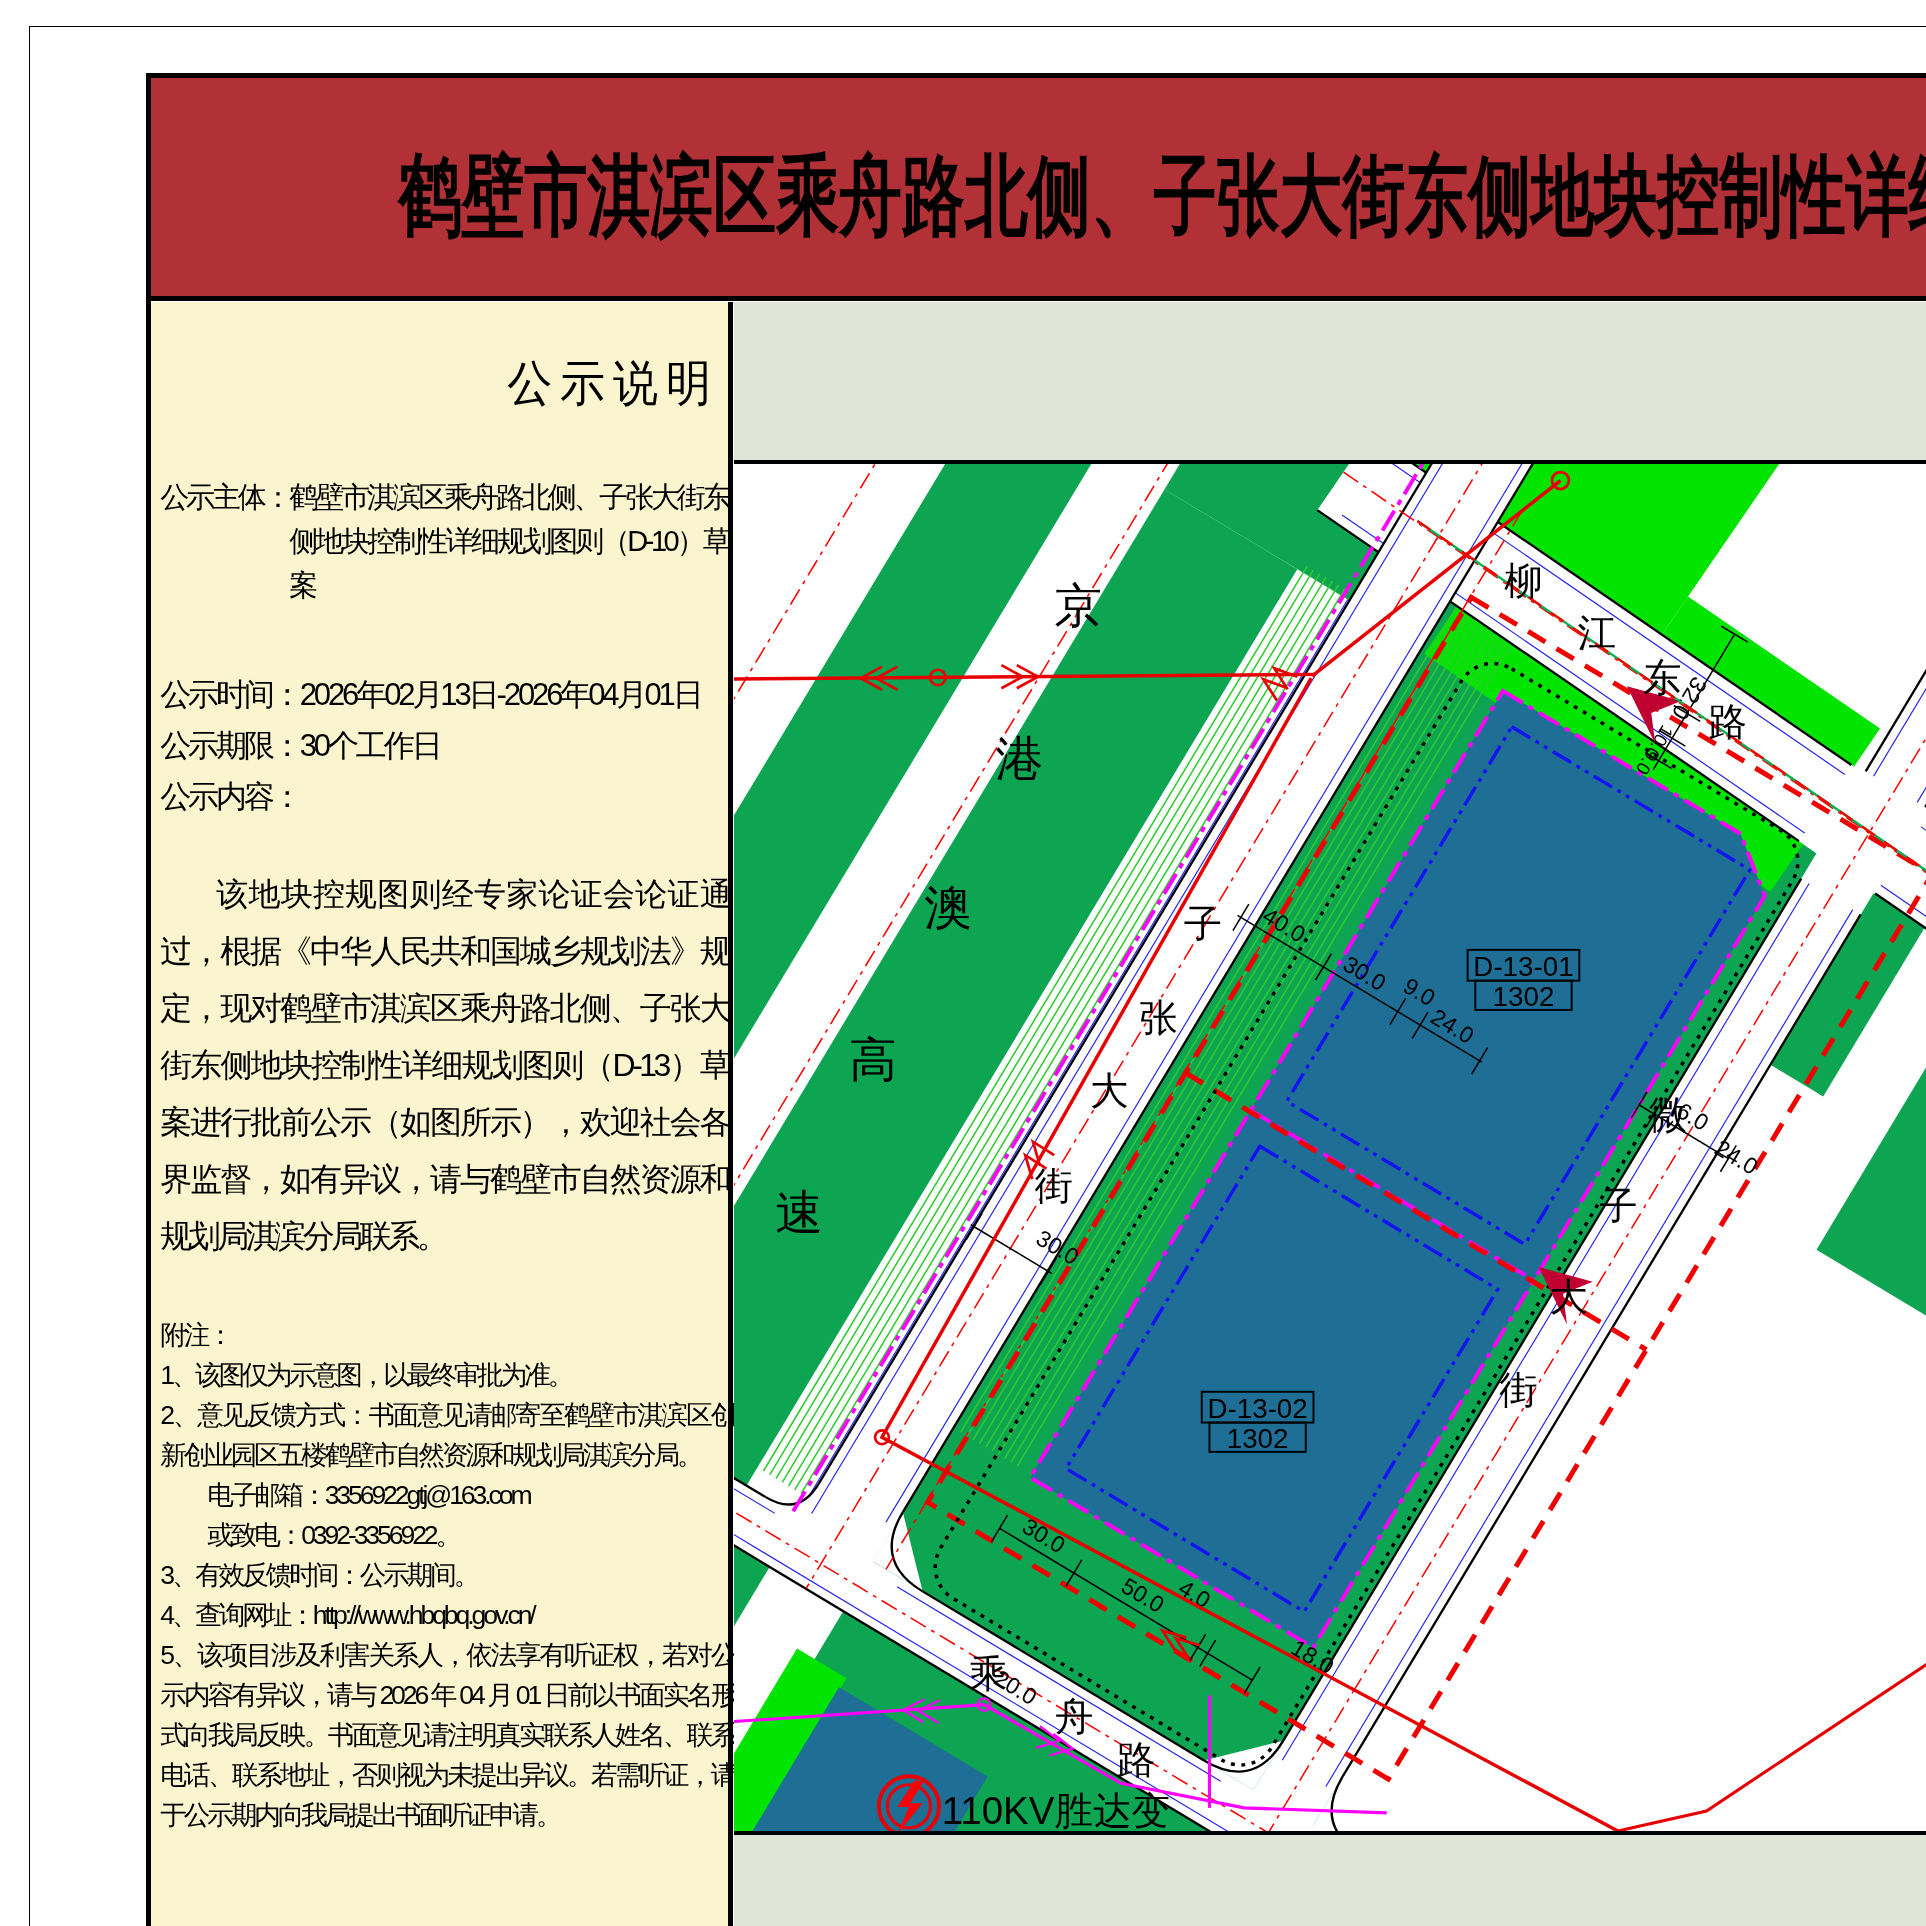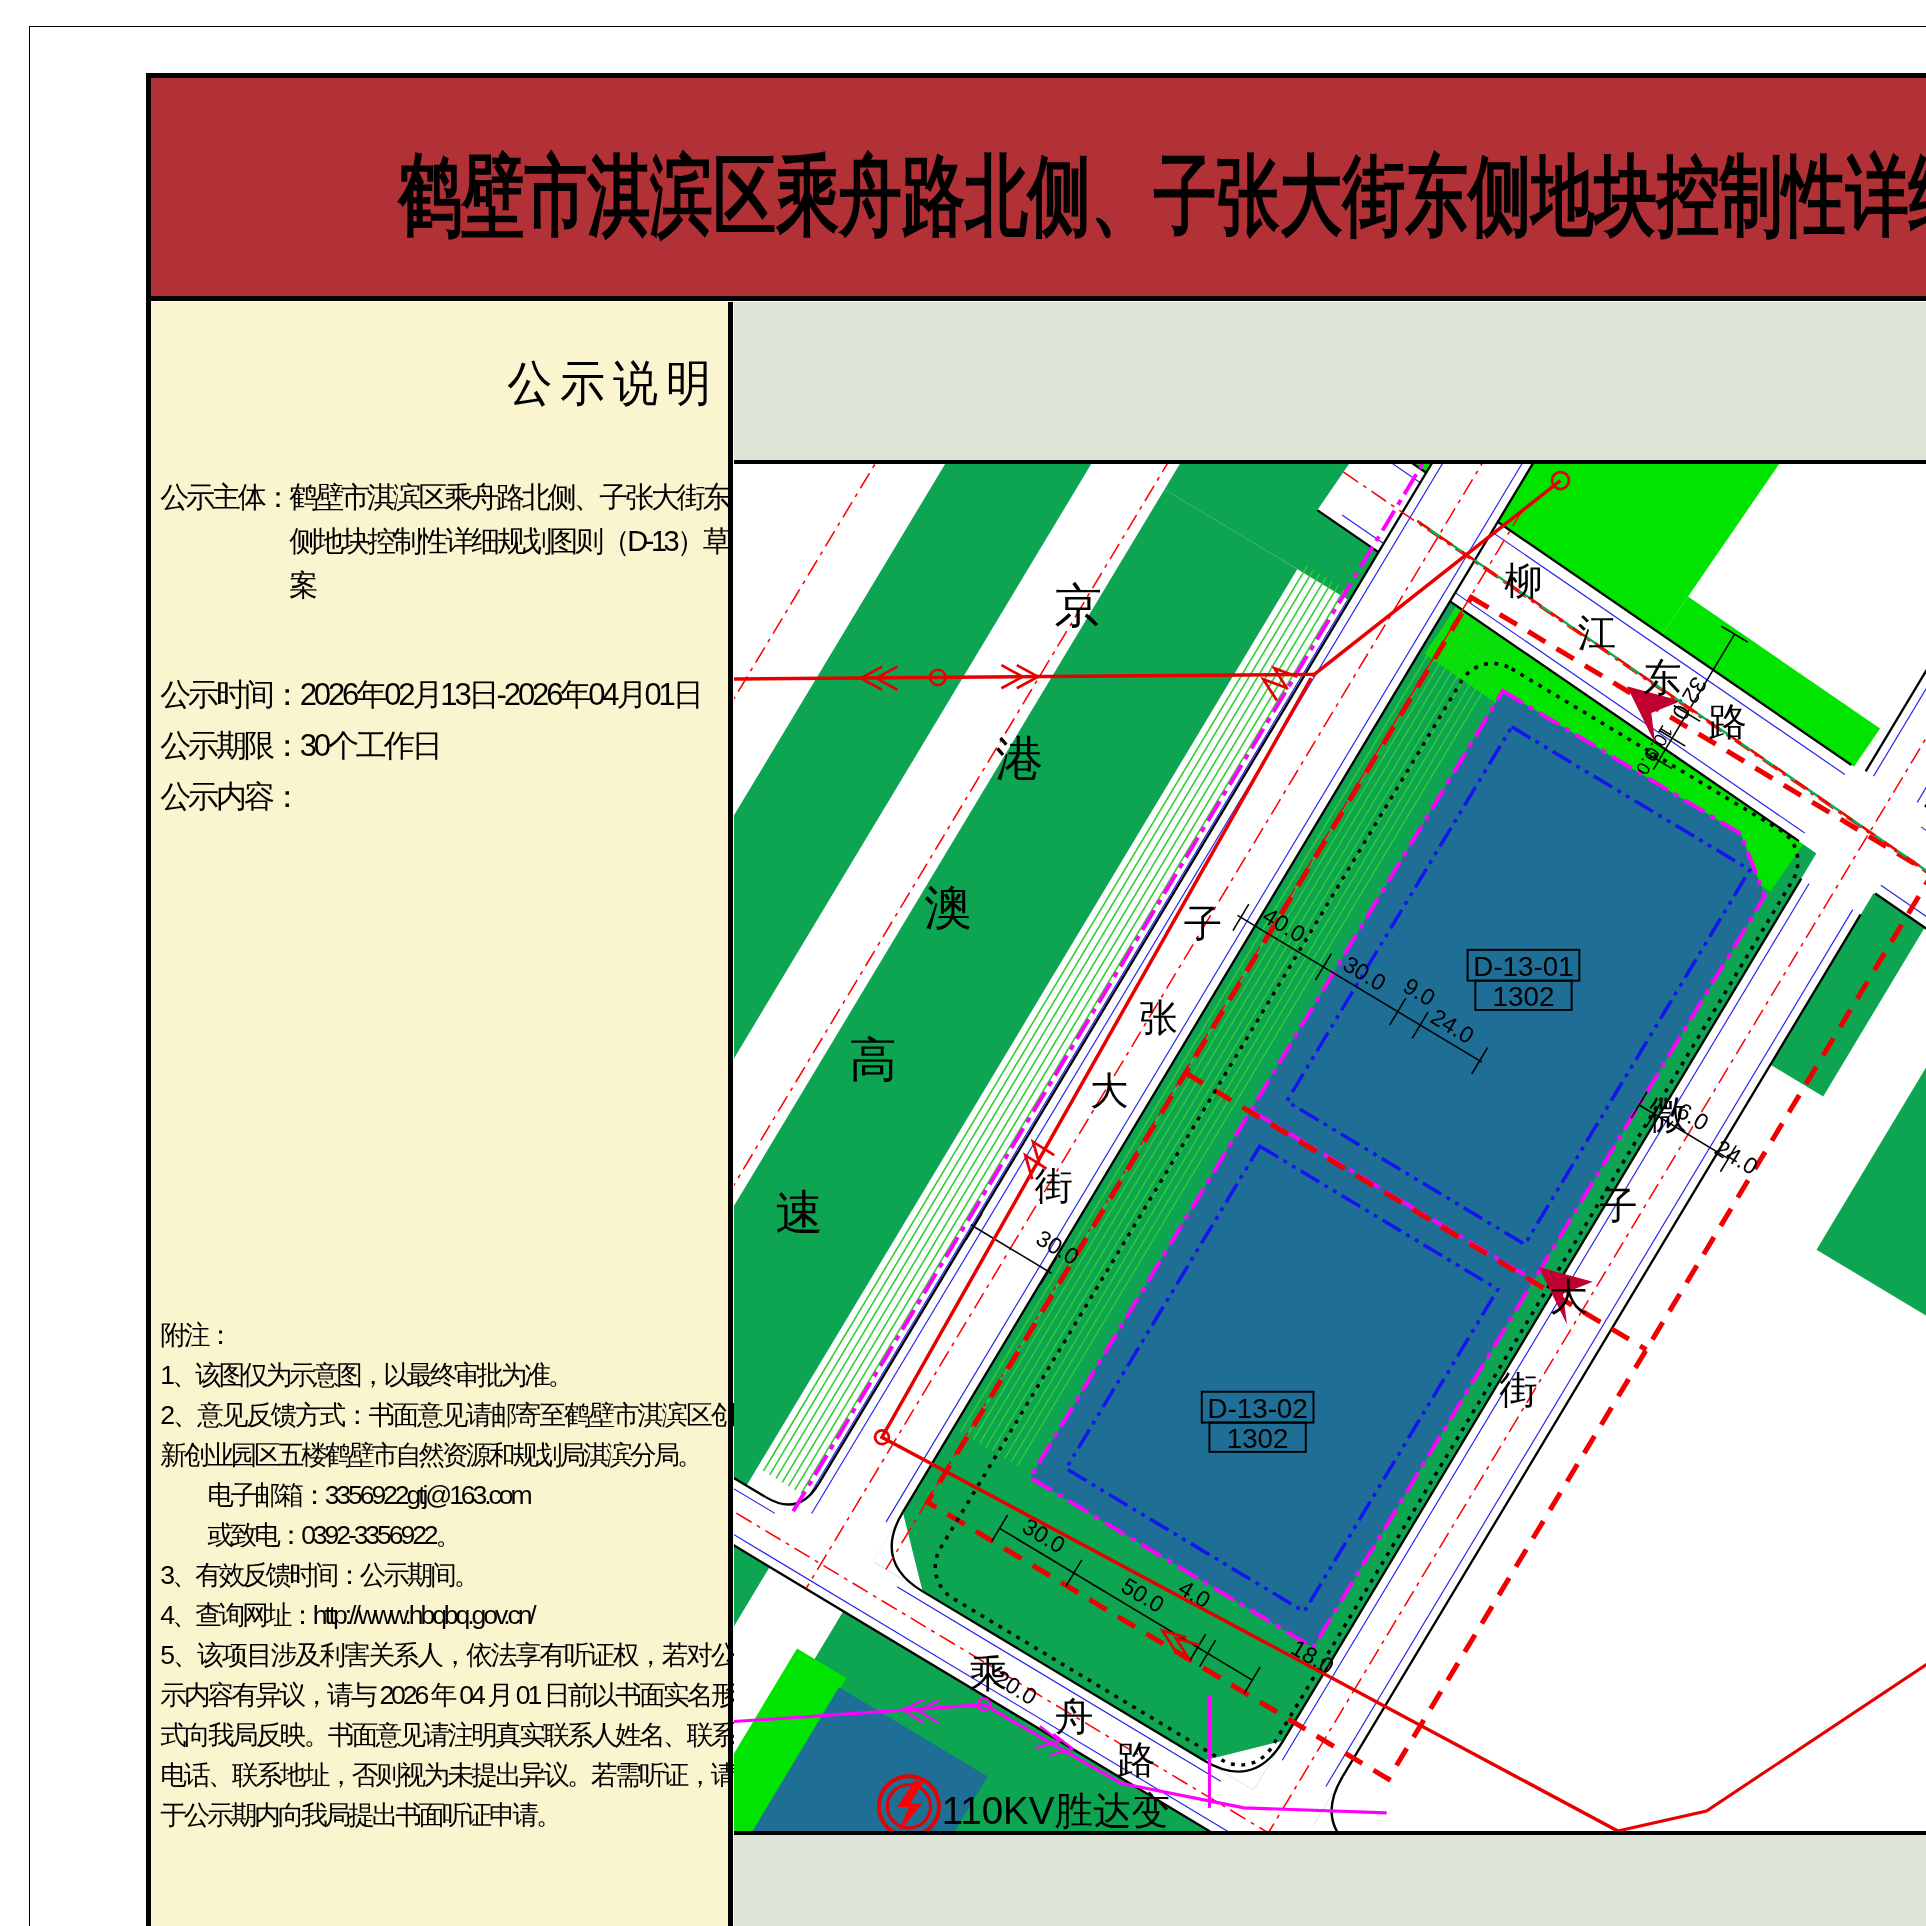--- a/index.html
+++ b/index.html
@@ -15,24 +15,25 @@
 
 <div class="abs" style="left:151px;top:78px;width:2708px;height:218px;background:#B23137;border-bottom:5.4px solid #000;">
 
   <div class="abs" style="left:50%;top:45px;height:146px;white-space:nowrap;"><span style="display:inline-block;font-size:88px;line-height:146px;font-weight:bold;color:#000;transform:scaleX(0.715) translateX(-50%);transform-origin:0 50%;">鹤壁市淇滨区乘舟路北侧、子张大街东侧地块控制性详细规划图则（D-13）草案</span></div>
 </div>
 
 <div class="abs" style="left:151px;top:302px;width:577px;height:1662px;background:#FAF5CE;border-right:5.4px solid #000;color:#000;">
 
   <div class="abs" style="left:0;top:49px;width:577px;text-align:right;white-space:nowrap;"><span style="display:inline-block;font-size:49px;letter-spacing:8.5px;transform:scaleX(0.92);">公示说明</span></div>
 
-  <div class="abs" style="left:9.2px;top:173px;width:568px;line-height:44px;font-size:29px;letter-spacing:-3.5px;text-align:justify;padding-left:129px;text-indent:-129px;box-sizing:border-box;padding-right:0;">公示主体：鹤壁市淇滨区乘舟路北侧、子张大街东侧地块控制性详细规划图则（D-13）草案</div>
+  <div class="abs" style="left:9.2px;top:173px;width:568px;line-height:44px;font-size:29px;letter-spacing:-3.5px;text-align:justify;padding-left:129px;text-indent:-129px;box-sizing:border-box;padding-right:0;">公示主体：鹤壁市淇滨区乘舟路北侧、子张大街东侧地块控制性详细规划图则（D-10）草案</div>
 
   <div class="abs" style="left:9.2px;top:367px;width:568px;line-height:51px;font-size:31px;letter-spacing:-3.1px;">公示时间：2026年02月13日-2026年04月01日<br>公示期限：30个工作日<br>公示内容：</div>
 
+  <div class="abs" style="left:9.2px;top:564px;width:568px;line-height:57px;font-size:32px;letter-spacing:-3.5px;text-align:justify;text-indent:56px;">该地块控规图则经专家论证会论证通过，根据《中华人民共和国城乡规划法》规定，现对鹤壁市淇滨区乘舟路北侧、子张大街东侧地块控制性详细规划图则（D-13）草案进行批前公示（如图所示），欢迎社会各界监督，如有异议，请与鹤壁市自然资源和规划局淇滨分局联系。</div>
 
   <div class="abs" style="left:9.2px;top:1013px;width:574px;font-size:26.6px;letter-spacing:-3.1px;line-height:40px;text-align:justify;">附注：<br>1、该图仅为示意图，以最终审批为准。<br>2、意见反馈方式：书面意见请邮寄至鹤壁市淇滨区创新创业园区五楼鹤壁市自然资源和规划局淇滨分局。<br><span style="padding-left:47px;">电子邮箱：3356922gtj@163.com</span><br><span style="padding-left:47px;">或致电：0392-3356922。</span><br>3、有效反馈时间：公示期间。<br>4、查询网址：http://www.hbqbq.gov.cn/<br>5、该项目涉及利害关系人，依法享有听证权，若对公示内容有异议，请与 2026 年 04 月 01 日前以书面实名形式向我局反映。书面意见请注明真实联系人姓名、联系电话、联系地址，否则视为未提出异议。若需听证，请于公示期内向我局提出书面听证申请。</div>
 </div>
 
 <div class="abs" style="left:734px;top:302px;width:2131px;height:158px;background:#DFE5D6;border-bottom:4.6px solid #000;"></div>
 
 <div class="abs" style="left:734px;top:1831px;width:2131px;height:124px;background:#DFE5D6;border-top:4.2px solid #000;border-bottom:4.6px solid #000;"></div>
 
 <svg class="abs" style="left:734px;top:464px;" width="1441" height="1367" viewBox="1906 1204 3740 3548">
 

